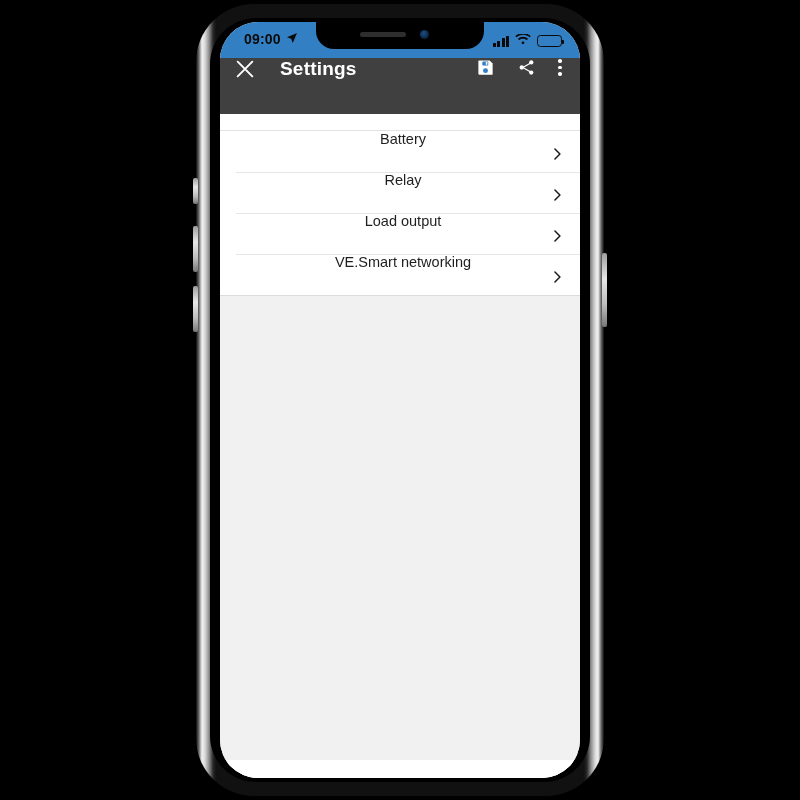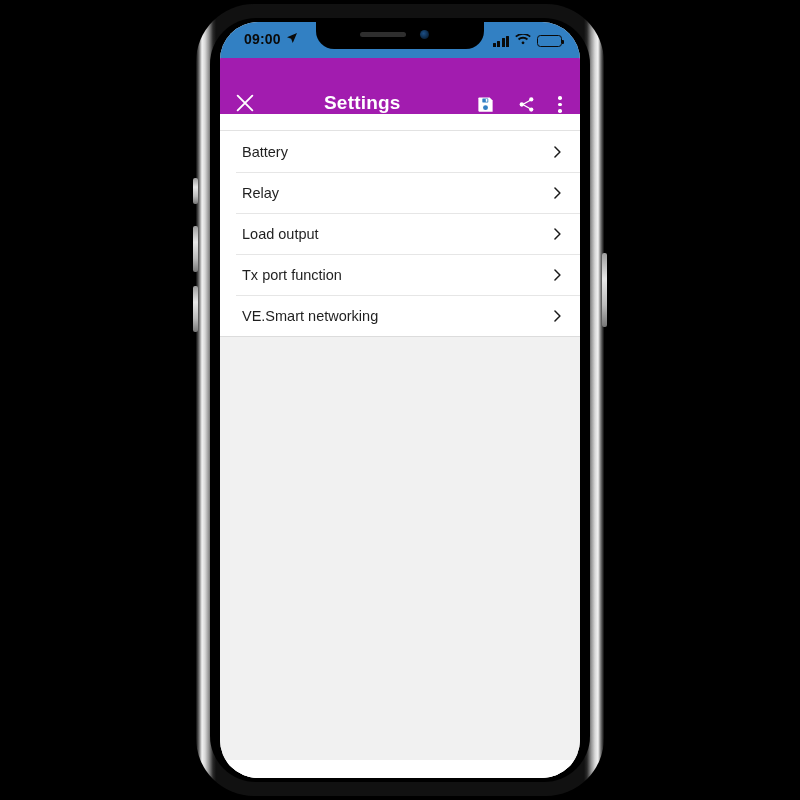--- a/index.html
+++ b/index.html
@@ -115,26 +115,25 @@
   }
   #battery-icon::after {
     content:''; position: absolute; right: -3.4px; top: 3.6px;
     width: 2px; height: 4px; background: #0a0a0a; border-radius: 0 1px 1px 0;
   }
   #battery-fill { height: 100%; width: 100%; background: #0a0a0a; border-radius: 1.5px; }
 
   
   #app-bar {
     height: 56px;
-    background: #a21caf;
-    display: flex; align-items: flex-end;
+    background: #404040;
+    display: flex; align-items: flex-start;
     padding: 0 14px;
     position: relative;
     z-index: 10;
-    gap: 44px;
   }
   #app-bar-title {
     color: #fff;
     font-size: 19px;
     font-weight: bold;
     margin-left: 24px;
     letter-spacing: 0.2px;
   }
   #app-bar-actions {
     margin-left: auto;
@@ -161,20 +160,21 @@
     border-top: 1px solid #e2e2e2;
     border-bottom: 1px solid #dcdcdc;
   }
   .list-item {
     height: 41px;
     display: flex; align-items: center;
     padding: 0 16px 0 22px;
     position: relative;
     cursor: pointer;
     background: #fff;
+    flex-direction: column;
   }
   .list-item + .list-item::before {
     content: '';
     position: absolute;
     left: 16px; right: 0; top: 0;
     height: 1px; background: #e6e6e6;
   }
   .list-item-label {
     font-size: 14.5px;
     color: #1f1f1f;
@@ -293,26 +293,20 @@
       </div>
 
       <div class="list-item">
         <span class="list-item-label">Load output</span>
         <svg class="chevron" viewBox="0 0 24 24">
           <path d="M8.5 3.5 L17 12 L8.5 20.5" fill="none" stroke="#1a1a1a" stroke-width="2.6" stroke-linecap="round" stroke-linejoin="round"></path>
         </svg>
       </div>
 
 
-      <div class="list-item">
-        <span class="list-item-label">Tx port function</span>
-        <svg class="chevron" viewBox="0 0 24 24">
-          <path d="M8.5 3.5 L17 12 L8.5 20.5" fill="none" stroke="#1a1a1a" stroke-width="2.6" stroke-linecap="round" stroke-linejoin="round"></path>
-        </svg>
-      </div>
 
       <div class="list-item">
         <span class="list-item-label">VE.Smart networking</span>
         <svg class="chevron" viewBox="0 0 24 24">
           <path d="M8.5 3.5 L17 12 L8.5 20.5" fill="none" stroke="#1a1a1a" stroke-width="2.6" stroke-linecap="round" stroke-linejoin="round"></path>
         </svg>
       </div>
 
     </div>
 

